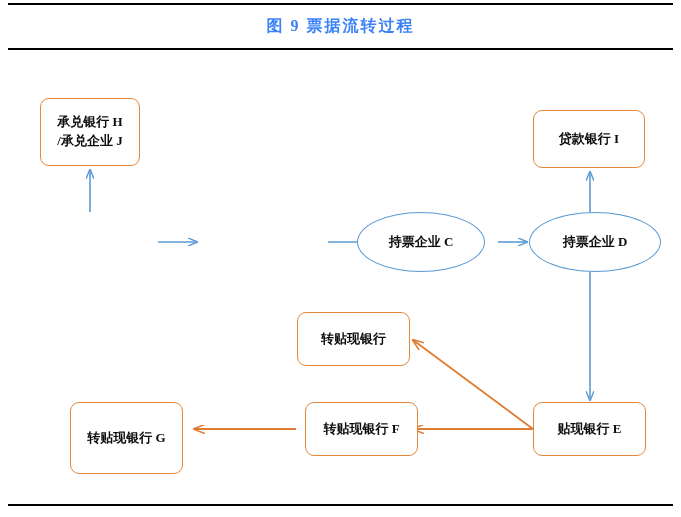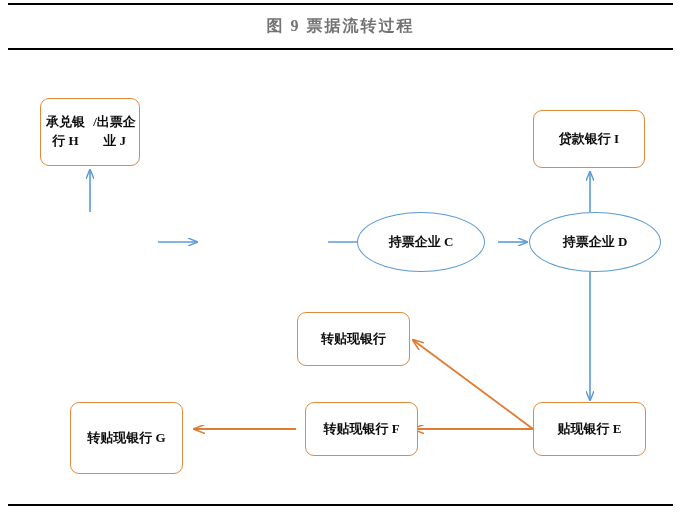--- a/index.html
+++ b/index.html
@@ -31,21 +31,21 @@
   #title {
     position: absolute;
     left: 0;
     top: 16px;
     width: 681px;
     text-align: center;
     font-family: "Liberation Serif", "DejaVu Serif", serif;
     font-size: 16px;
     font-weight: bold;
     letter-spacing: 2px;
-    color: #737373;
+    color: #3b82f6;
   }
 
   #canvas {
     position: absolute;
     left: 0;
     top: 52px;
     width: 681px;
     height: 452px;
   }
   #wires {
@@ -53,21 +53,21 @@
     left: 0;
     top: 0;
     width: 681px;
     height: 452px;
   }
 
   .node {
     position: absolute;
     box-sizing: border-box;
     display: flex;
-    flex-direction: row;
+    flex-direction: column;
     align-items: center;
     justify-content: center;
     text-align: center;
     background: #ffffff;
     color: #0d0d0d;
     font-weight: bold;
     font-size: 13px;
     line-height: 1.45;
     font-family: "Liberation Serif", "DejaVu Serif", serif;
   }
@@ -118,21 +118,21 @@
 
       <line x1="533" y1="377" x2="413" y2="288" stroke="#E07B33" stroke-width="1.8" marker-end="url(#ah-orange)"></line>
 
       <line x1="533" y1="377" x2="413" y2="377" stroke="#E07B33" stroke-width="1.8" marker-end="url(#ah-orange)"></line>
 
       <line x1="296" y1="377" x2="194" y2="377" stroke="#E07B33" stroke-width="1.8" marker-end="url(#ah-orange)"></line>
     </svg>
 
     <div class="node rbox" style="left:40px; top:46px; width:100px; height:68px;">
       <span>承兑银行 H</span>
-      <span class="line2">/出票企业 J</span>
+      <span class="line2">/承兑企业 J</span>
     </div>
 
     <div class="node rbox" style="left:533px; top:58px; width:112px; height:58px;">
       <span>贷款银行 I</span>
     </div>
 
 
 
     <div class="node ellipse" style="left:357px; top:160px; width:128px; height:60px;">
       <span>持票企业 C</span>

